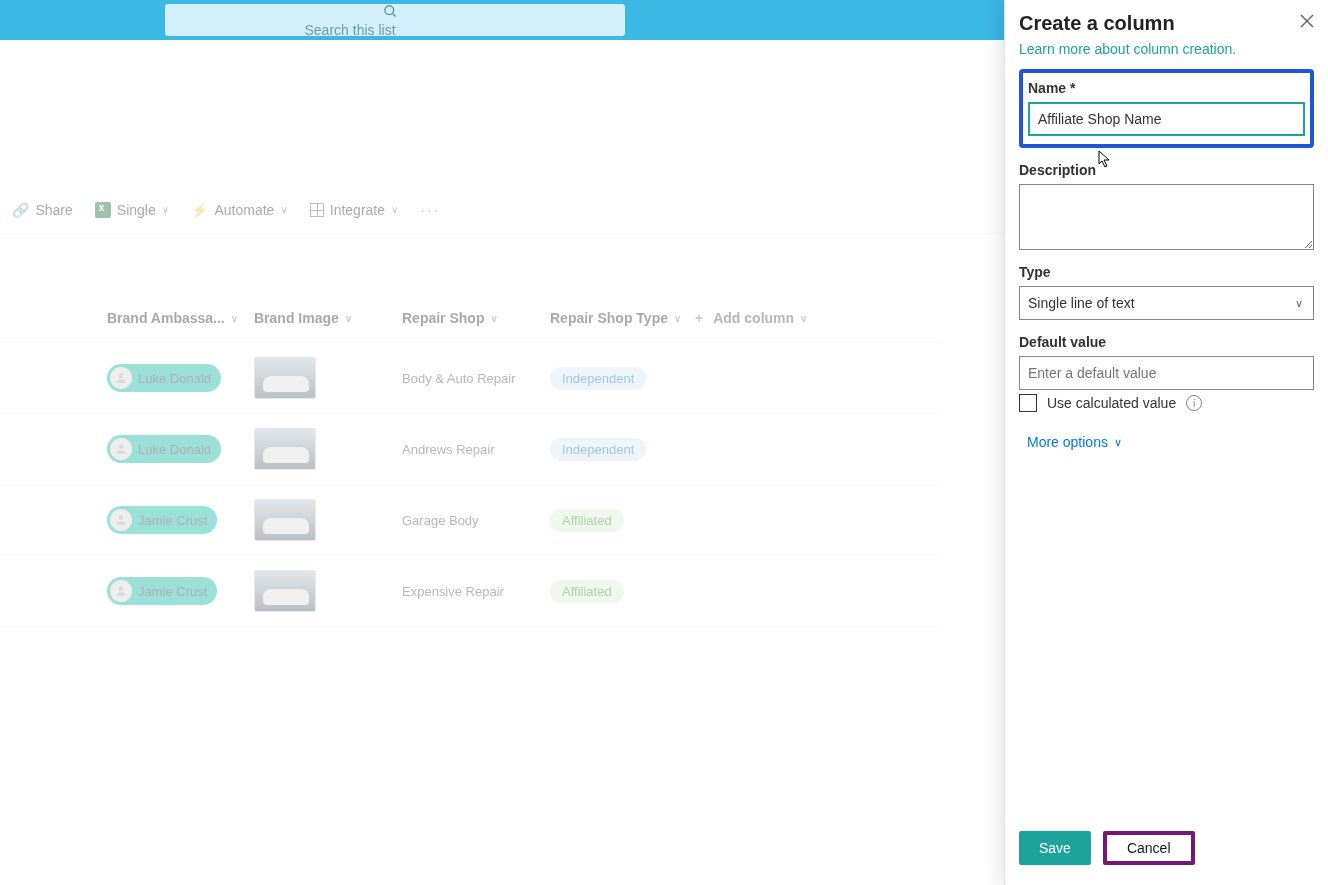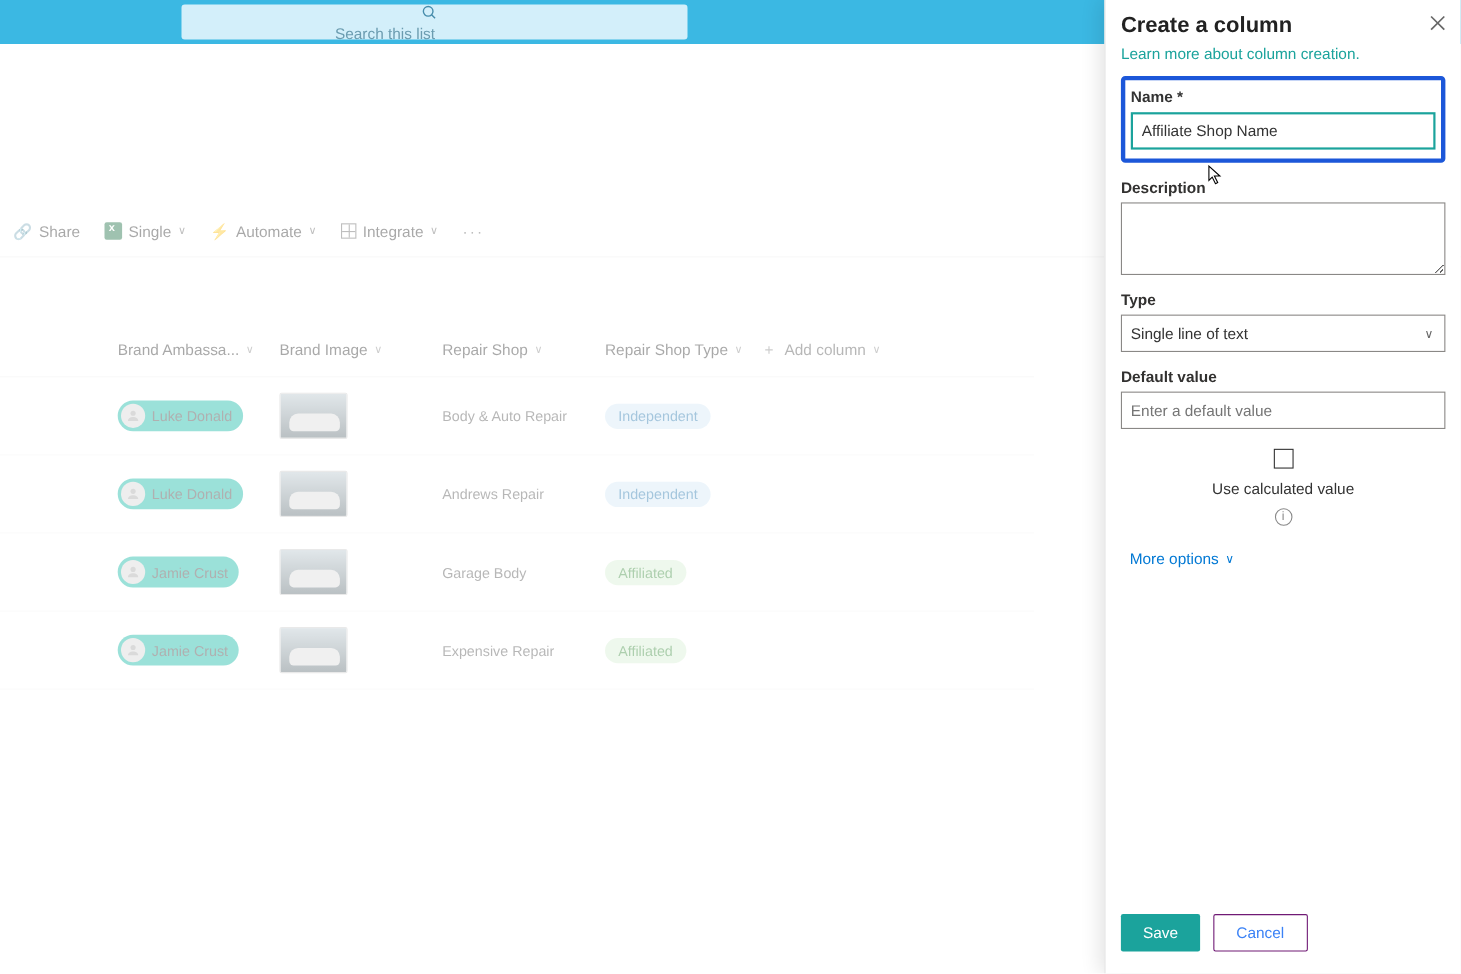--- a/index.html
+++ b/index.html
@@ -23,21 +23,21 @@
   .excel-icon { background: #1D7044; border-radius: 2px; position: relative; }
   .excel-icon::after { content: "x"; color: #fff; font-size: 10px; font-weight: bold; position: absolute; left: 4px; top: 0; }
   .flow-icon { color: #0078D4; font-weight: bold; }
   .integrate-icon { border: 1.5px solid #666; width: 14px; height: 14px; display: inline-block; position: relative; }
   .integrate-icon::before { content:""; position:absolute; left:50%; top:0; bottom:0; width:1.5px; background:#666; }
   .integrate-icon::after { content:""; position:absolute; top:50%; left:0; right:0; height:1.5px; background:#666; }
   .more-icon { letter-spacing: 2px; color: #666; }
 
   
   .table-area { position: absolute; top: 270px; left: 0; width: 940px; }
-  .table-head { display: flex; padding: 0 0 16px 0; border-bottom: 1px solid #f0f0f0; }
+  .table-head { display: flex; padding: 0 0 16px 0; border-bottom: 1px solid #f0f0f0; font-weight: bold; }
   .col { font-size: 14px; color: #333; display: flex; align-items: center; gap: 6px; }
   .col .chev { font-size: 10px; color: #888; }
   .c0 { width: 107px; }
   .c1 { width: 147px; }
   .c2 { width: 148px; }
   .c3 { width: 148px; }
   .c4 { width: 145px; }
   .c5 { width: 150px; color: #555; }
   .addcol-plus { color: #888; margin-right: 4px; }
 
@@ -70,31 +70,31 @@
   .field-label { font-size: 14px; color: #333; font-weight: 600; margin-bottom: 6px; }
   .text-input { width: 100%; height: 34px; border: 2px solid #1BA39C; padding: 0 8px; font-size: 14px; color: #333; outline: none; }
   .cursor-pos { position: relative; }
 
   .plain-label { font-size: 14px; color: #323130; font-weight: 600; margin-top: 14px; margin-bottom: 6px; }
   .textarea { width: 100%; height: 66px; border: 1px solid #8A8886; resize: both; padding: 6px; font-size: 14px; }
   .select { width: 100%; height: 34px; border: 1px solid #8A8886; padding: 0 30px 0 8px; font-size: 14px; color: #333; background: #fff; position: relative; display:flex; align-items:center; cursor:pointer; }
   .select .chev2 { position: absolute; right: 10px; font-size: 11px; color: #666; }
   .default-input { width: 100%; height: 34px; border: 1px solid #8A8886; padding: 0 8px; font-size: 14px; color: #888; display:flex; align-items:center; }
 
-  .checkbox-row { display: flex; align-items: center; gap: 10px; margin-top: 18px; font-size: 14px; color: #333; flex-direction: column; }
+  .checkbox-row { display: flex; align-items: center; gap: 10px; margin-top: 4px; font-size: 14px; color: #333; }
   .chk { width: 18px; height: 18px; border: 1px solid #333; background: #fff; cursor:pointer; }
   .info-circle { width: 16px; height: 16px; border: 1px solid #888; border-radius: 50%; font-size: 11px; color: #888; display:flex; align-items:center; justify-content:center; cursor:pointer; }
 
   .more-opts { margin-top: 22px; color: #0078D4; font-size: 14px; cursor: pointer; display:flex; align-items:center; gap:6px; margin-left:8px; }
   .more-opts .chevd { font-size: 11px; }
 
   .panel-footer { margin-top: auto; padding: 14px 0 20px 0; display: flex; gap: 12px; }
   .btn { height: 34px; padding: 0 20px; font-size: 14px; border-radius: 2px; cursor: pointer; display:flex; align-items:center; }
   .btn-primary { background: #1BA39C; color: #fff; border: none; }
-  .btn-secondary { background: #fff; color: #3b82f6; border: 1px solid #701a75; }
+  .btn-secondary { background: #fff; color: #0f172a; border: 4px solid #701a75; }
 
   
   .mouse-cursor { position: absolute; top: 150px; right: 216px; pointer-events: none; }
 </style>
 </head>
 <body>
 
 <div class="topbar">
   <div class="search-box">
     <span class="icon">

